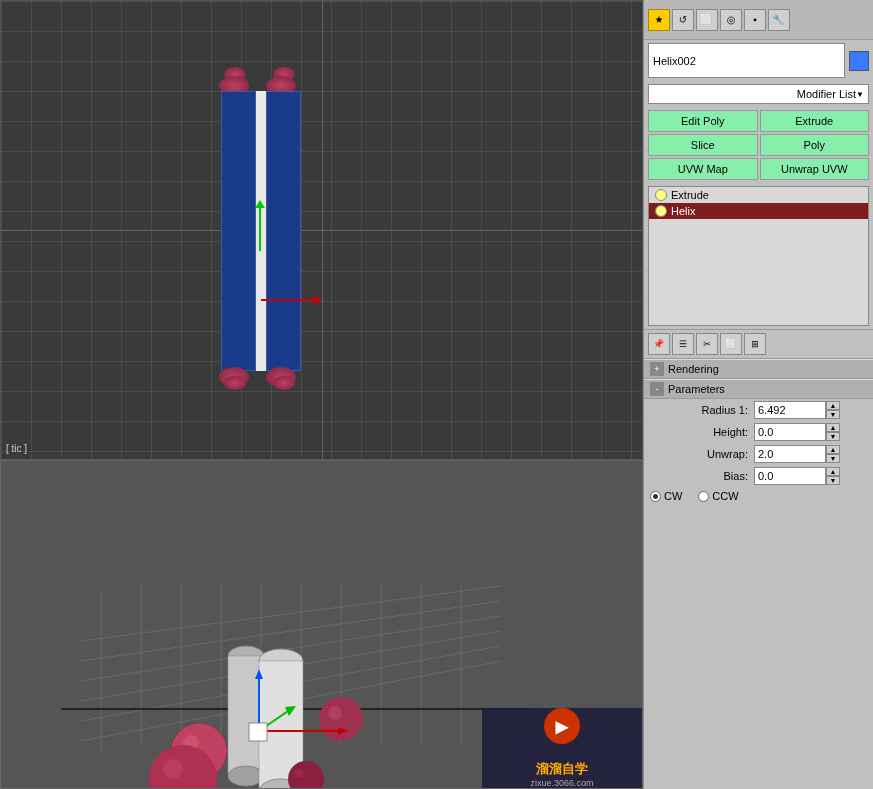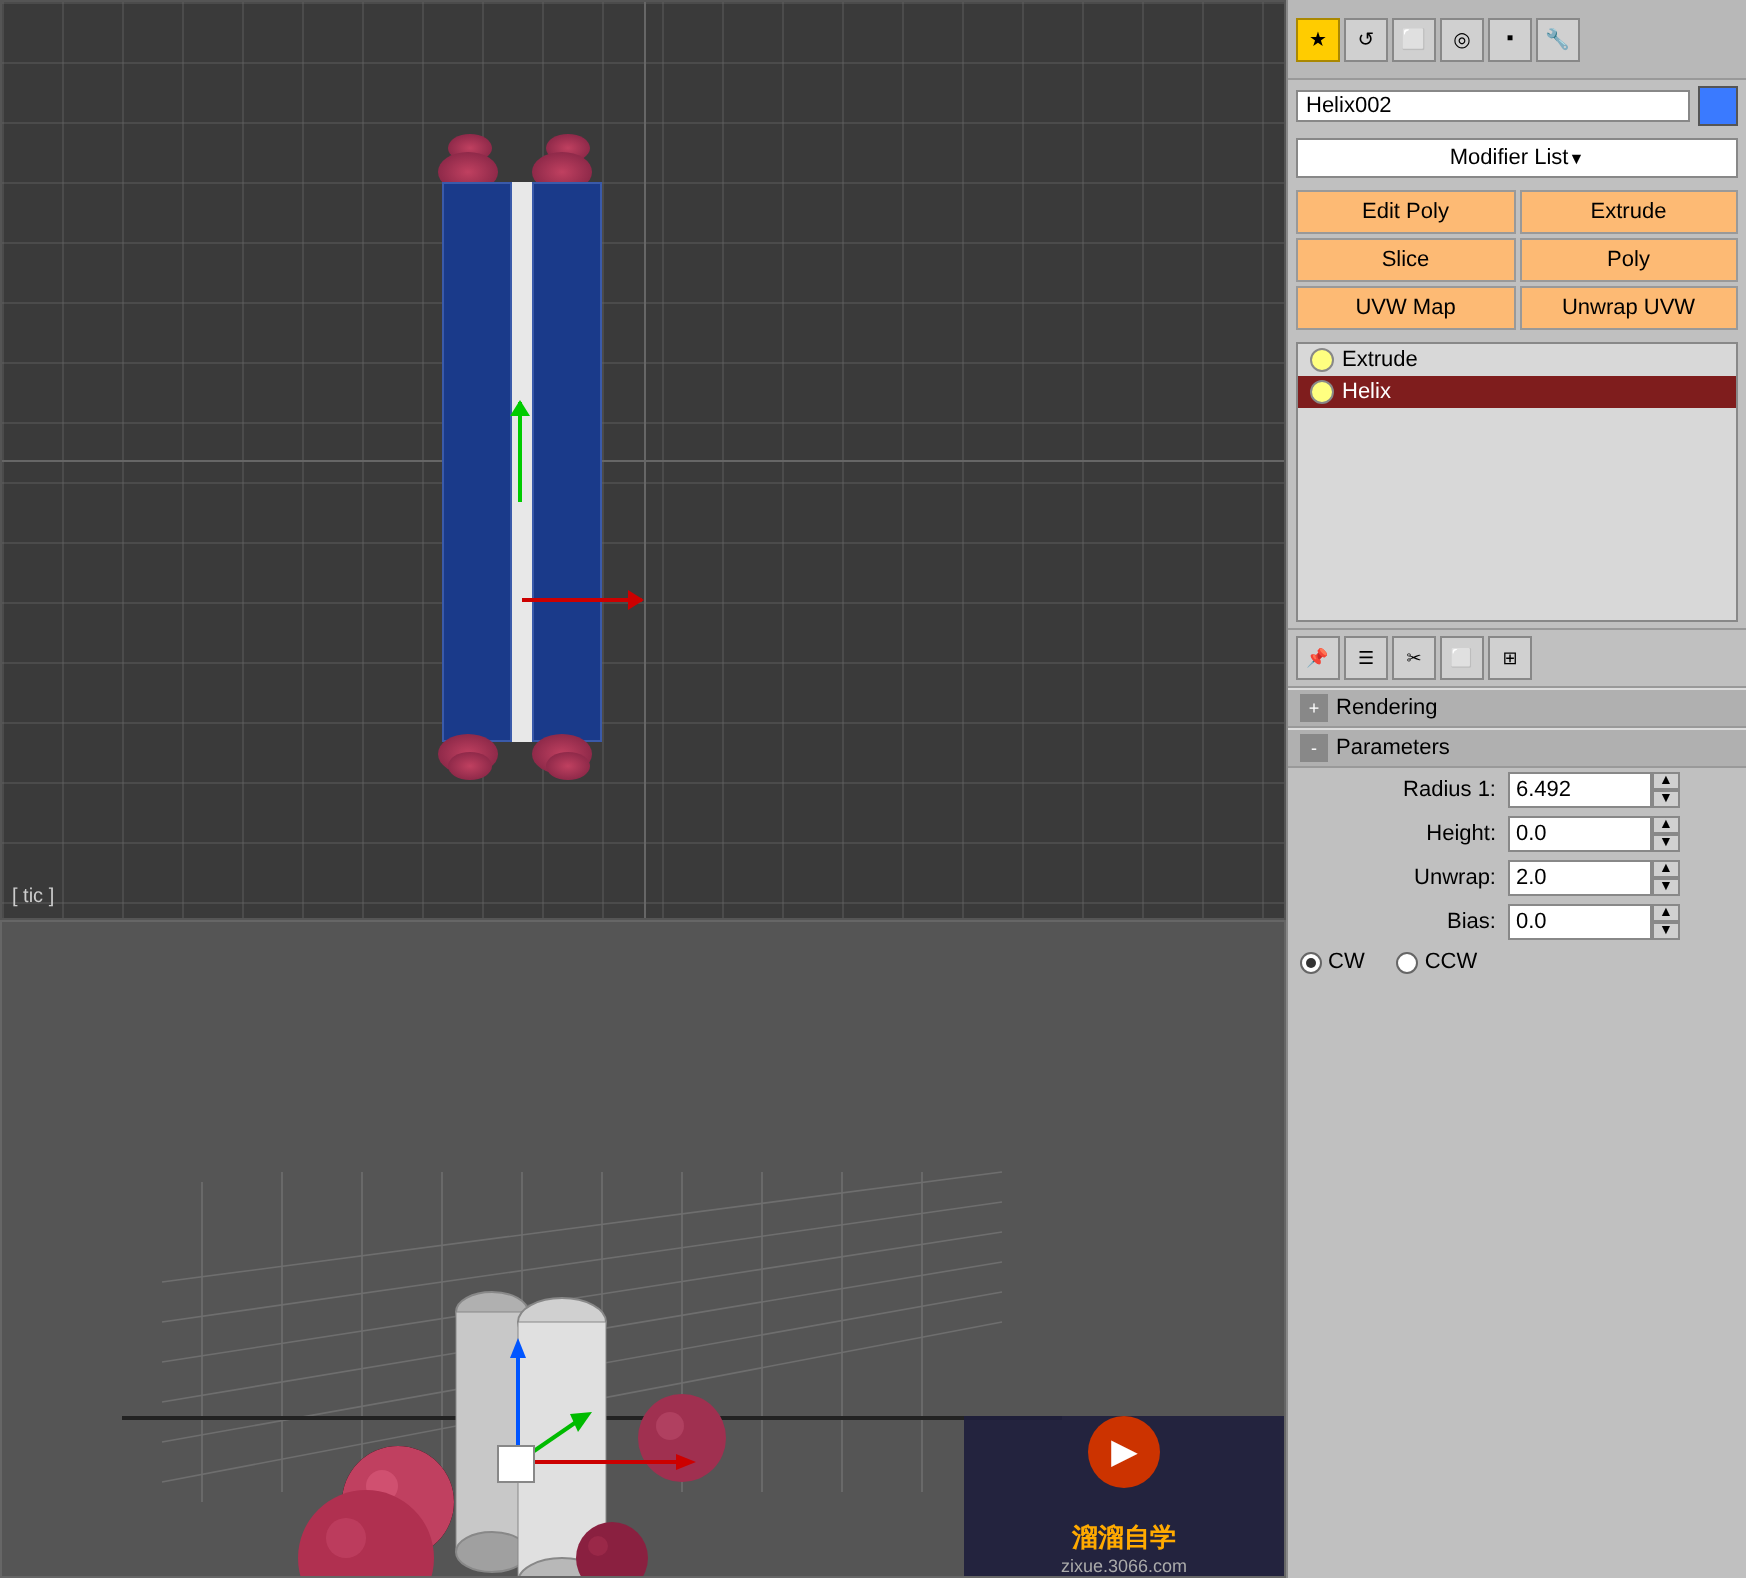--- a/index.html
+++ b/index.html
@@ -73,31 +73,31 @@
     
     .right-panel { width: 230px; height: 789px; background: #c0c0c0; display: flex; flex-direction: column; border-left: 1px solid #888; }
 
     
     .toolbar { height: 40px; background: #b8b8b8; display: flex; align-items: center; padding: 2px 4px; gap: 2px; border-bottom: 1px solid #999; }
     .toolbar-icon { width: 22px; height: 22px; background: #d0d0d0; border: 1px solid #888; display: flex; align-items: center; justify-content: center; font-size: 10px; cursor: pointer; }
     .toolbar-icon.active { background: #ffcc00; border-color: #aa8800; }
 
     
     .obj-name-row { display: flex; align-items: center; padding: 3px 4px; gap: 4px; background: #c0c0c0; }
-    .obj-name-input { flex: 1; height: 16px; background: white; border: 1px solid #888; padding: 0 4px; font-size: 11px; }
+    .obj-name-input { flex: 1; height: 35px; background: white; border: 1px solid #888; padding: 0 4px; font-size: 11px; }
     .obj-color-box { width: 20px; height: 20px; background: #3a7aff; border: 1px solid #555; }
 
     
     .modifier-row { display: flex; align-items: center; padding: 3px 4px; background: #c0c0c0; }
-    .modifier-dropdown { flex: 1; height: 20px; background: white; border: 1px solid #888; font-size: 11px; padding: 0 4px; display: flex; align-items: center; justify-content: center; cursor: pointer; }
+    .modifier-dropdown { flex: 1; height: 20px; background: white; border: 1px solid #888; font-size: 11px; padding: 0 4px; display: flex; align-items: center; justify-content: flex-end; cursor: pointer; }
     .dropdown-arrow { font-size: 8px; }
 
     
     .btn-grid { display: grid; grid-template-columns: 1fr 1fr; gap: 2px; padding: 3px 4px; background: #c0c0c0; }
-    .mod-btn { height: 22px; background: #fdba74; border: 1px solid #999; font-size: 11px; cursor: pointer; text-align: center; display: flex; align-items: center; justify-content: center; }
+    .mod-btn { height: 22px; background: #86efac; border: 1px solid #999; font-size: 11px; cursor: pointer; text-align: center; display: flex; align-items: center; justify-content: center; }
 
     
     .modifier-stack { background: #c0c0c0; padding: 3px 4px; }
     .stack-list { border: 1px solid #888; background: #d8d8d8; height: 140px; overflow-y: auto; }
     .stack-list-item { display: flex; align-items: center; gap: 4px; padding: 2px 6px; cursor: pointer; font-size: 11px; }
     .stack-list-item.selected { background: #7f1d1d; color: white; }
     .stack-list-item .bulb { width: 12px; height: 12px; background: #ffff80; border: 1px solid #888; border-radius: 50%; }
 
     
     .bottom-toolbar { display: flex; align-items: center; padding: 3px 4px; gap: 2px; background: #c0c0c0; border-top: 1px solid #999; border-bottom: 1px solid #999; }

